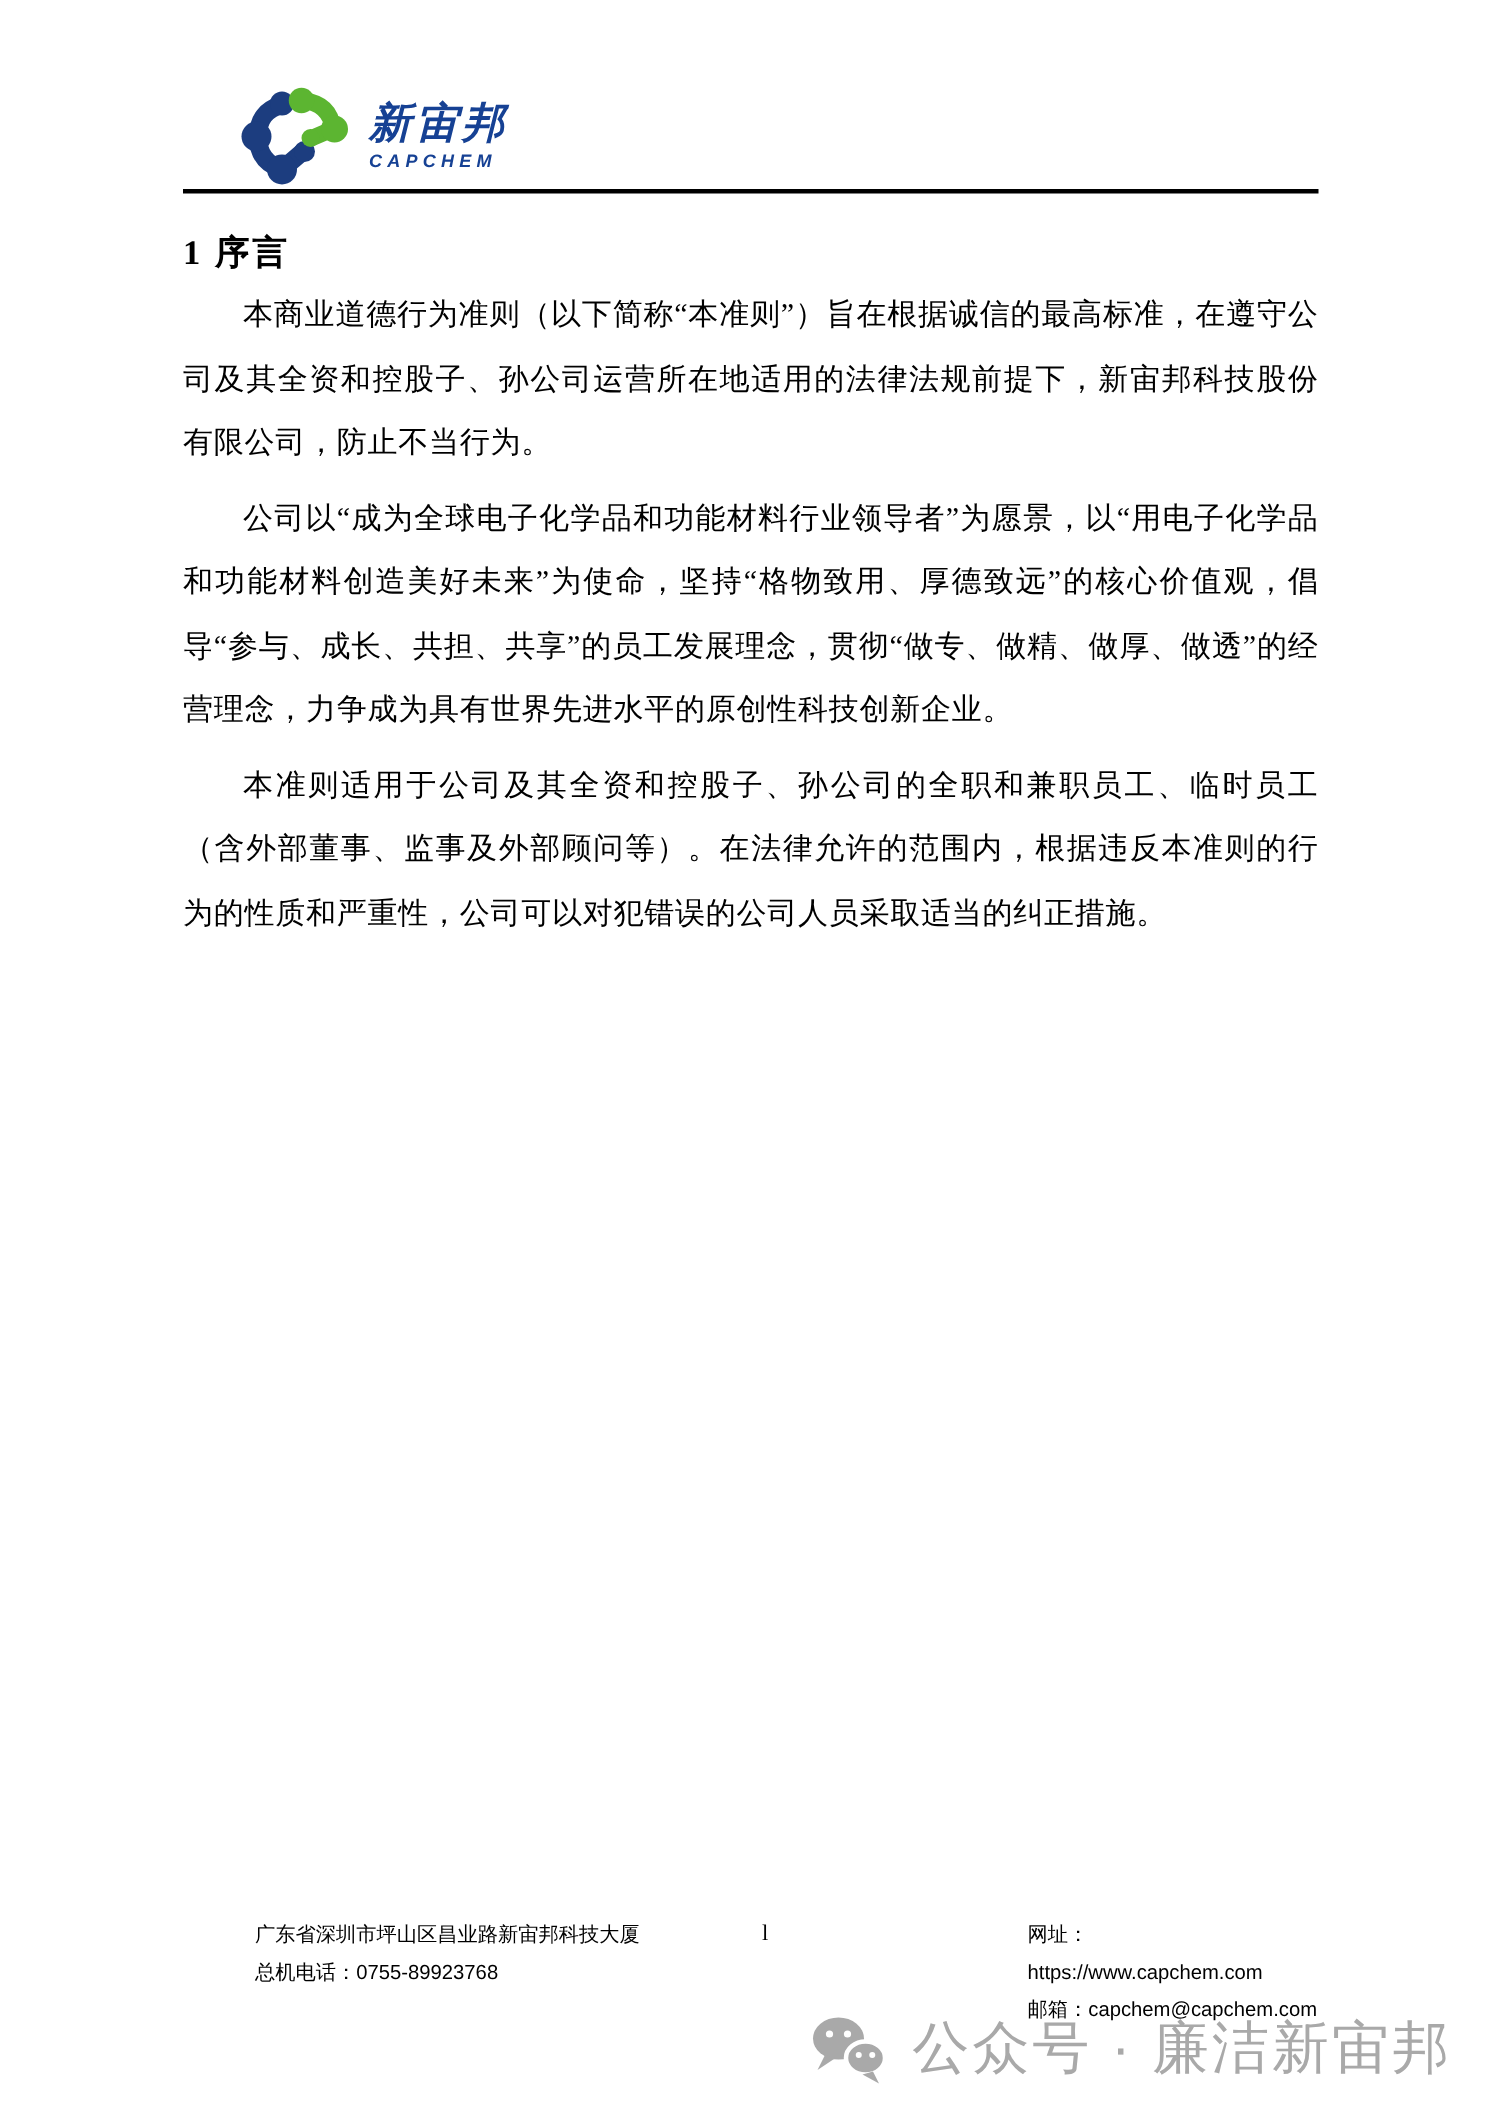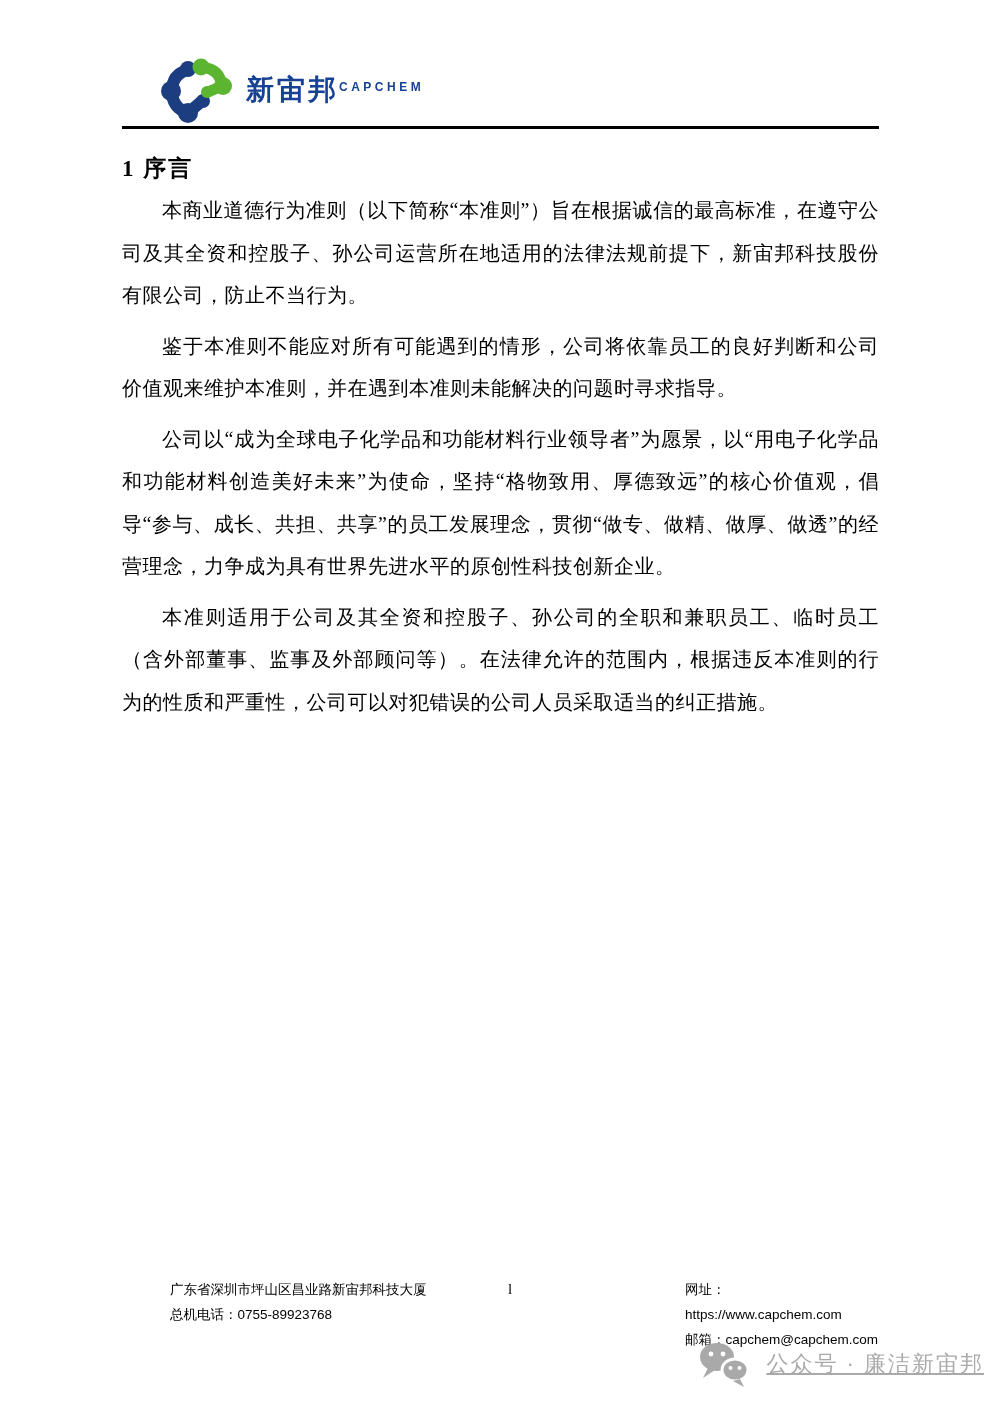--- a/index.html
+++ b/index.html
@@ -17,21 +17,21 @@
   
   .logo {
     position: absolute;
     left: 160px;
     top: 56px;
     display: flex;
     align-items: center;
     gap: 10px;
   }
   .logo-icon { width: 76px; height: 68px; }
-  .logo-text { display: flex; flex-direction: row; line-height: 1; }
+  .logo-text { display: flex; flex-direction: column; line-height: 1; font-style: italic; }
   .logo-zh {
     font-family: "Liberation Sans", "DejaVu Sans", sans-serif;
     font-weight: bold;
     font-size: 28px;
     color: #164194;
     letter-spacing: 3px;
   }
   .logo-en {
     font-family: "Liberation Sans", "DejaVu Sans", sans-serif;
     font-weight: bold;
@@ -94,30 +94,29 @@
     left: 386px;
     top: 0;
     font-family: "Liberation Serif", "DejaVu Serif", serif;
     font-size: 15px;
   }
   .footer-right { position: absolute; left: 563px; top: 0; }
 
   
   .wechat-badge {
     position: absolute;
-    right: 8px;
+    right: 24px;
     top: 1340px;
     display: flex;
     align-items: center;
     gap: 14px;
     color: #a9a9a9;
     font-family: "Liberation Sans", "DejaVu Sans", sans-serif;
-    font-size: 22px;
+    font-size: 38px;
     letter-spacing: 2px;
-    text-decoration: underline;
   }
   .wechat-icon { width: 56px; height: 48px; flex: 0 0 auto; }
 </style>
 </head>
 <body>
 
 <div class="logo">
   <span class="logo-icon">
     <svg viewBox="0 0 76 68" width="76" height="68" aria-hidden="true">
 
@@ -138,21 +137,20 @@
     <span class="logo-en">CAPCHEM</span>
   </span>
 </div>
 
 <div class="top-rule"></div>
 
 <h1 class="heading">1 序言</h1>
 
 <div class="content">
   <p>本商业道德行为准则（以下简称“本准则”）旨在根据诚信的最高标准，在遵守公司及其全资和控股子、孙公司运营所在地适用的法律法规前提下，新宙邦科技股份有限公司，防止不当行为。</p>
-  <p>鉴于本准则不能应对所有可能遇到的情形，公司将依靠员工的良好判断和公司价值观来维护本准则，并在遇到本准则未能解决的问题时寻求指导。</p>
   <p>公司以“成为全球电子化学品和功能材料行业领导者”为愿景，以“用电子化学品和功能材料创造美好未来”为使命，坚持“格物致用、厚德致远”的核心价值观，倡导“参与、成长、共担、共享”的员工发展理念，贯彻“做专、做精、做厚、做透”的经营理念，力争成为具有世界先进水平的原创性科技创新企业。</p>
   <p>本准则适用于公司及其全资和控股子、孙公司的全职和兼职员工、临时员工（含外部董事、监事及外部顾问等）。在法律允许的范围内，根据违反本准则的行为的性质和严重性，公司可以对犯错误的公司人员采取适当的纠正措施。</p>
 </div>
 
 <div class="footer">
   <div class="footer-left">
     <div>广东省深圳市坪山区昌业路新宙邦科技大厦</div>
     <div>总机电话：0755-89923768</div>
   </div>
   <div class="footer-page">l</div>

